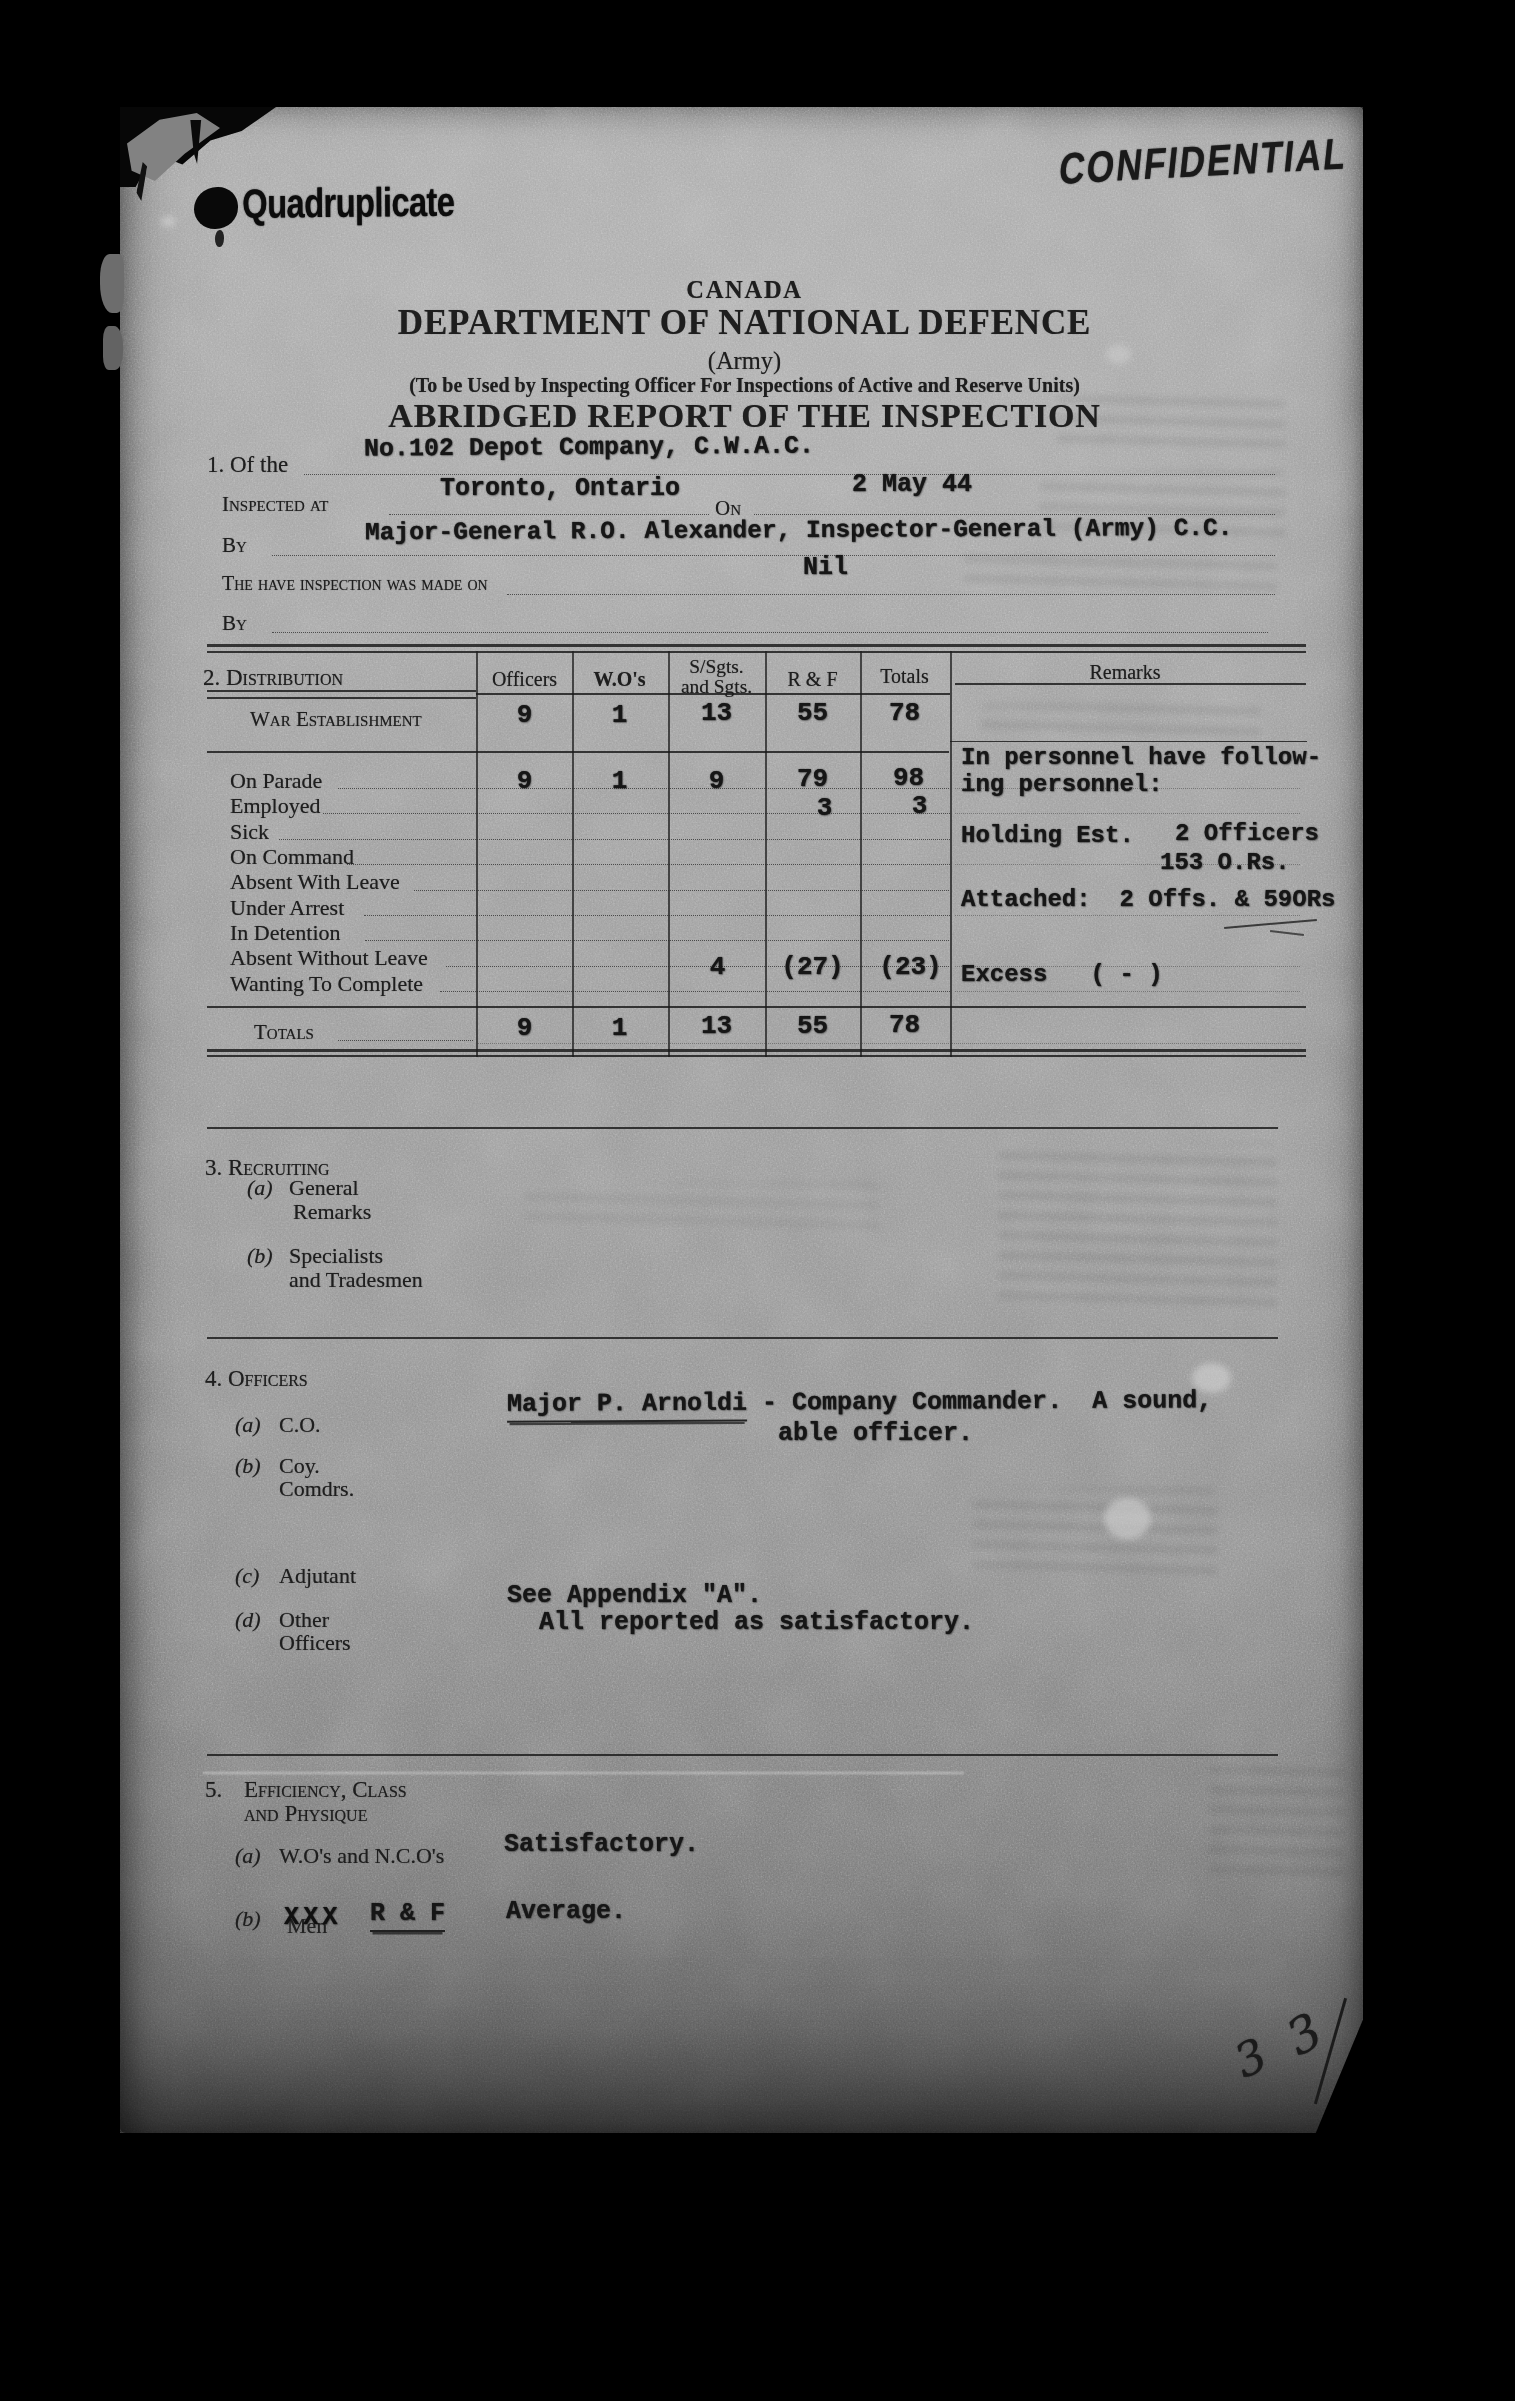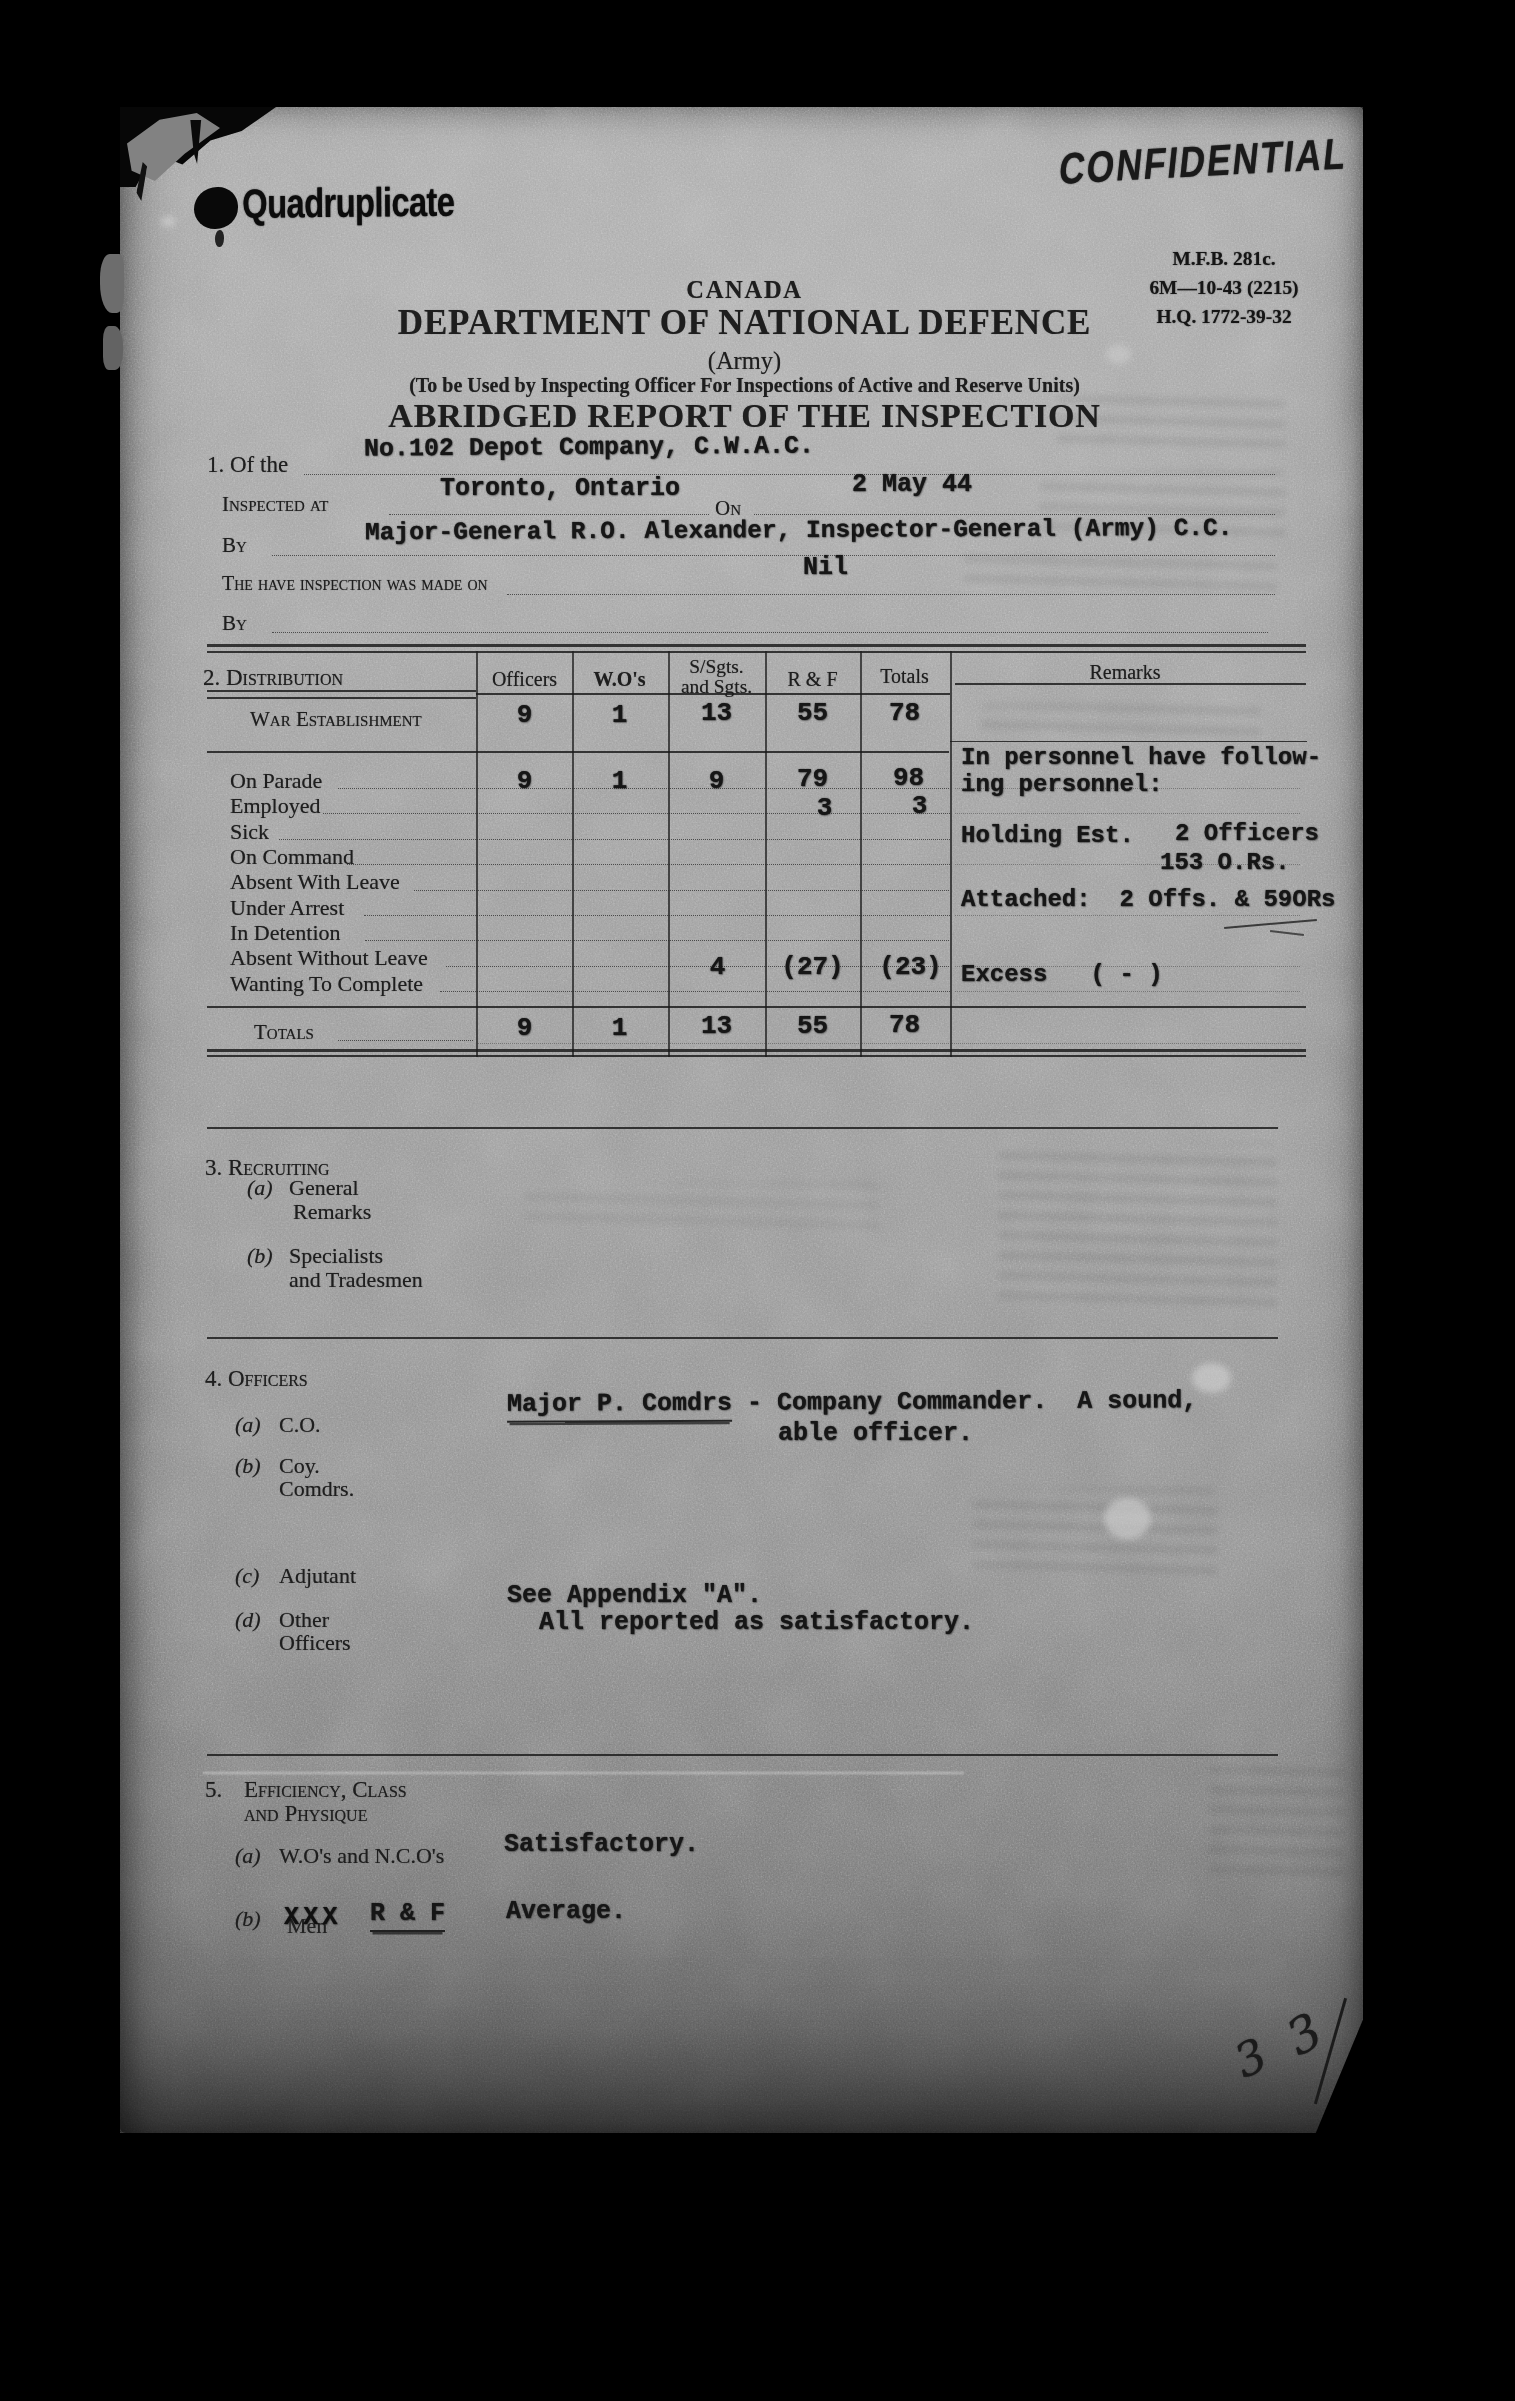--- a/index.html
+++ b/index.html
@@ -75,25 +75,20 @@
     <div class="abs" style="left:137px;top:162px;width:10px;height:39px;background:#121212;clip-path:polygon(30% 0,80% 10%,70% 100%,10% 80%);transform:rotate(8deg);"></div>
     <div class="abs" style="left:100px;top:254px;width:24px;height:59px;background:#6d6d6d;border-radius:40% 20% 30% 50%;"></div>
     <div class="abs" style="left:103px;top:326px;width:20px;height:44px;background:#636363;border-radius:30% 45% 40% 30%;"></div>
     <div class="splotch" style="left:161px;top:216px;width:15px;height:11px;"></div>
 
     <div class="ink-blob" style="left:194px;top:187px;width:44px;height:42px;"></div>
     <div class="ink-blob" style="left:215px;top:230px;width:8.5px;height:17px;opacity:.85;"></div>
     <div class="abs stamp-quad" style="left:242px;top:181px;">Quadruplicate</div>
 
     <div class="abs stamp-conf" style="left:1062px;top:144px;">CONFIDENTIAL</div>
-    <div class="abs refs" style="left:1114px;top:244px;width:220px;">
-      <div>M.F.B. 281c.</div>
-      <div>6M—10-43 (2215)</div>
-      <div>H.Q. 1772-39-32</div>
-    </div>
 
     <div class="abs printed b center" style="left:271px;top:276px;width:947px;font-size:24.5px;letter-spacing:1.7px;">CANADA</div>
     <div class="abs printed b center" style="left:271px;top:303px;width:947px;font-size:35px;letter-spacing:0.8px;">DEPARTMENT OF NATIONAL DEFENCE</div>
     <div class="abs printed center" style="left:271px;top:347px;width:947px;font-size:24.5px;">(Army)</div>
     <div class="abs printed b center" style="left:271px;top:374px;width:947px;font-size:20px;">(To be Used by Inspecting Officer For Inspections of Active and Reserve Units)</div>
     <div class="abs printed b center" style="left:271px;top:397px;width:947px;font-size:34px;letter-spacing:0.8px;">ABRIDGED REPORT OF THE INSPECTION</div>
 
     <div class="abs printed" style="left:207px;top:452px;font-size:23px;">1. Of the</div>
     <div class="dots" style="left:304px;top:474px;width:971px;"></div>
     <div class="abs typed t30" style="left:364px;top:433px;transform:rotate(-.4deg);">No.102 Depot Company, C.W.A.C.</div>
@@ -215,21 +210,21 @@
     <div class="abs printed" style="left:293px;top:1199px;font-size:22px;">Remarks</div>
     <div class="abs printed it" style="left:247px;top:1243px;font-size:22px;">(b)</div>
     <div class="abs printed" style="left:289px;top:1243px;font-size:22px;">Specialists</div>
     <div class="abs printed" style="left:289px;top:1267px;font-size:22px;">and Tradesmen</div>
 
     <div class="hr" style="left:207px;top:1337px;width:1071px;"></div>
 
     <div class="abs printed sc" style="left:205px;top:1366px;font-size:23px;">4. Officers</div>
     <div class="abs printed it" style="left:235px;top:1412px;font-size:22px;">(a)</div>
     <div class="abs printed" style="left:279px;top:1412px;font-size:22px;">C.O.</div>
-    <div class="abs typed t30" style="left:507px;top:1388px;transform:rotate(-.3deg);"><span class="u2">Major P. Comdrs</span><span> - Company Commander.  A sound,</span></div>
+    <div class="abs typed t30" style="left:507px;top:1388px;transform:rotate(-.3deg);"><span class="u2">Major P. Arnoldi</span><span> - Company Commander.  A sound,</span></div>
     <div class="abs typed t30" style="left:778px;top:1419px;text-align:right;">able officer.</div>
     <div class="abs printed it" style="left:235px;top:1453px;font-size:22px;">(b)</div>
     <div class="abs printed" style="left:279px;top:1453px;font-size:22px;">Coy.</div>
     <div class="abs printed" style="left:279px;top:1476px;font-size:22px;">Comdrs.</div>
     <div class="abs printed it" style="left:235px;top:1563px;font-size:22px;">(c)</div>
     <div class="abs printed" style="left:279px;top:1563px;font-size:22px;">Adjutant</div>
     <div class="abs printed it" style="left:235px;top:1607px;font-size:22px;">(d)</div>
     <div class="abs printed" style="left:279px;top:1607px;font-size:22px;">Other</div>
     <div class="abs printed" style="left:279px;top:1630px;font-size:22px;">Officers</div>
     <div class="abs typed t30" style="left:507px;top:1581px;">See Appendix "A".</div>

